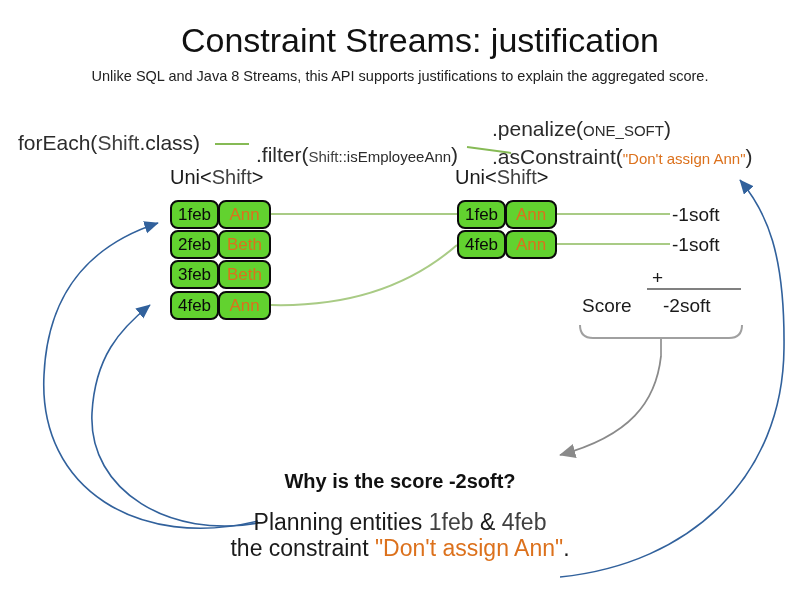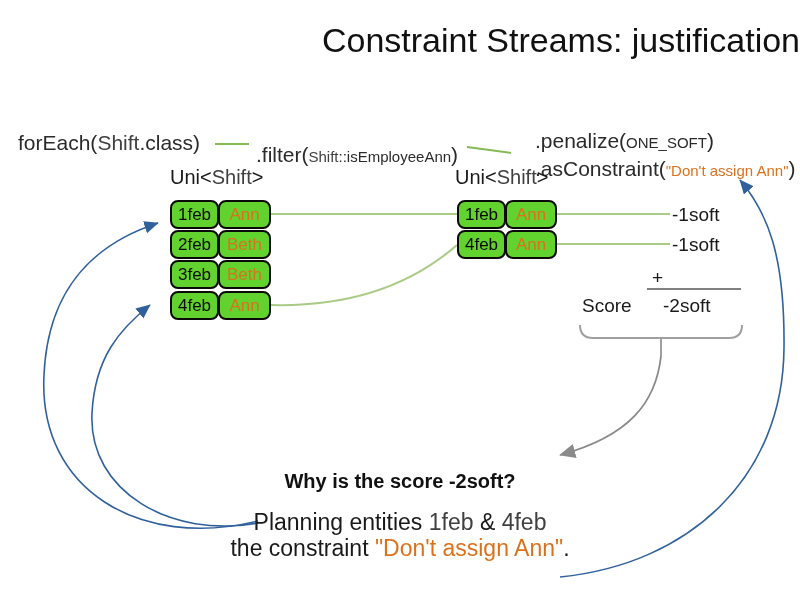--- a/index.html
+++ b/index.html
@@ -3,21 +3,21 @@
 <meta charset="utf-8">
 <style>
   html,body { margin:0; padding:0; background:#fff; }
   .stage {
     position:relative; width:800px; height:600px; background:#ffffff;
     font-family:"Liberation Sans", sans-serif; overflow:hidden; color:#1a1a1a;
   }
   .abs { position:absolute; white-space:nowrap; }
   .underlay { position:absolute; left:0; top:0; width:800px; height:600px; }
 
-  .title { left:0; right:0; top:21px; text-align:right; font-size:34px; font-weight:400; color:#111;padding-left:40px; }
+  .title { left:0; right:0; top:21px; text-align:center; font-size:34px; font-weight:400; color:#111;padding-left:40px; }
   .subtitle { left:0; right:0; top:68px; text-align:center; font-size:14.5px; color:#222; }
 
   .code { font-size:21px; color:#2b2b2b; }
   .code .sm { font-size:15px; }
   .green-t { color:#404040; }
   .orange-t { color:#dc711c; }
 
   .uni { font-size:20px; color:#1a1a1a; }
 
   .cell {
@@ -62,26 +62,27 @@
     <path d="M661 338 L661 356" fill="none" stroke="#a0a0a0" stroke-width="2"></path>
 
     <path d="M661 356 C 656 402, 630 436, 560 455" fill="none" stroke="#8a8a8a" stroke-width="1.8" marker-end="url(#mg)"></path>
 
     <path d="M258 521 C 140 550, 38 490, 44 375 C 48 285, 97 243, 158 223" fill="none" stroke="#31619c" stroke-width="1.6" marker-end="url(#mb)"></path>
     <path d="M258 523 C 172 539, 88 492, 92 413 C 95 357, 120 329, 150 305" fill="none" stroke="#31619c" stroke-width="1.6" marker-end="url(#mb)"></path>
     <path d="M560 577 C 690 564, 783 477, 784 348 C 785 254, 767 212, 740 180" fill="none" stroke="#31619c" stroke-width="1.6" marker-end="url(#mb)"></path>
   </svg>
 
   <div class="abs title">Constraint Streams: justification</div>
+  <div class="abs subtitle">Unlike SQL and Java 8 Streams, this API supports justifications to explain the aggregated score.</div>
 
   <div class="abs code" style="left:18px; top:131px;"><span>forEach(</span><span class="green-t">Shift</span><span>.class)</span></div>
 
   <div class="abs code" style="left:256px; top:133px;margin-top:10px;"><span>.filter(</span><span class="sm green-t">Shift</span><span class="sm">::isEmployeeAnn</span><span>)</span></div>
 
-  <div class="abs code" style="left:535px; top:116px; line-height:26px;margin-top:12px;">
+  <div class="abs code" style="left:492px; top:116px; line-height:26px;">
     <div><span>.penalize(</span><span class="sm">ONE_SOFT</span><span>)</span></div>
     <div><span>.asConstraint(</span><span class="sm orange-t">"Don't assign Ann"</span><span>)</span></div>
   </div>
 
   <div class="abs uni" style="left:170px; top:166px;"><span>Uni&lt;</span><span class="green-t">Shift</span><span>&gt;</span></div>
   <div class="abs uni" style="left:455px; top:166px;"><span>Uni&lt;</span><span class="green-t">Shift</span><span>&gt;</span></div>
 
   <div>
     <div class="cell date" style="left:170px; top:200px; width:49px;">1feb</div>
     <div class="cell name" style="left:218px; top:200px; width:53px;">Ann</div>

